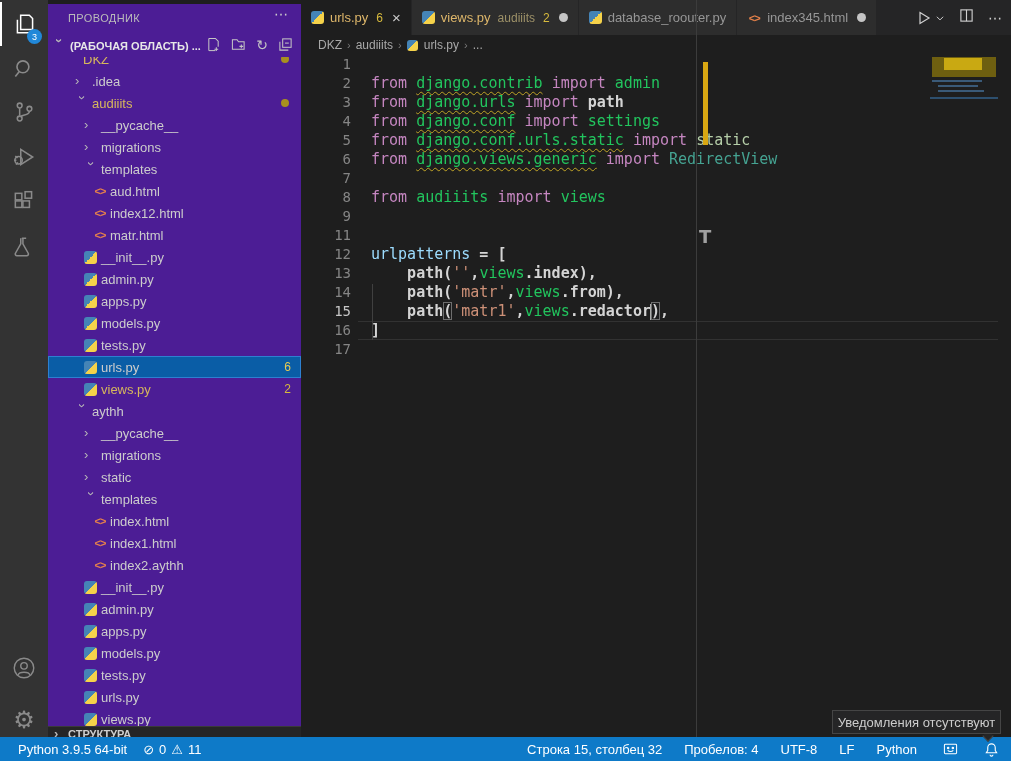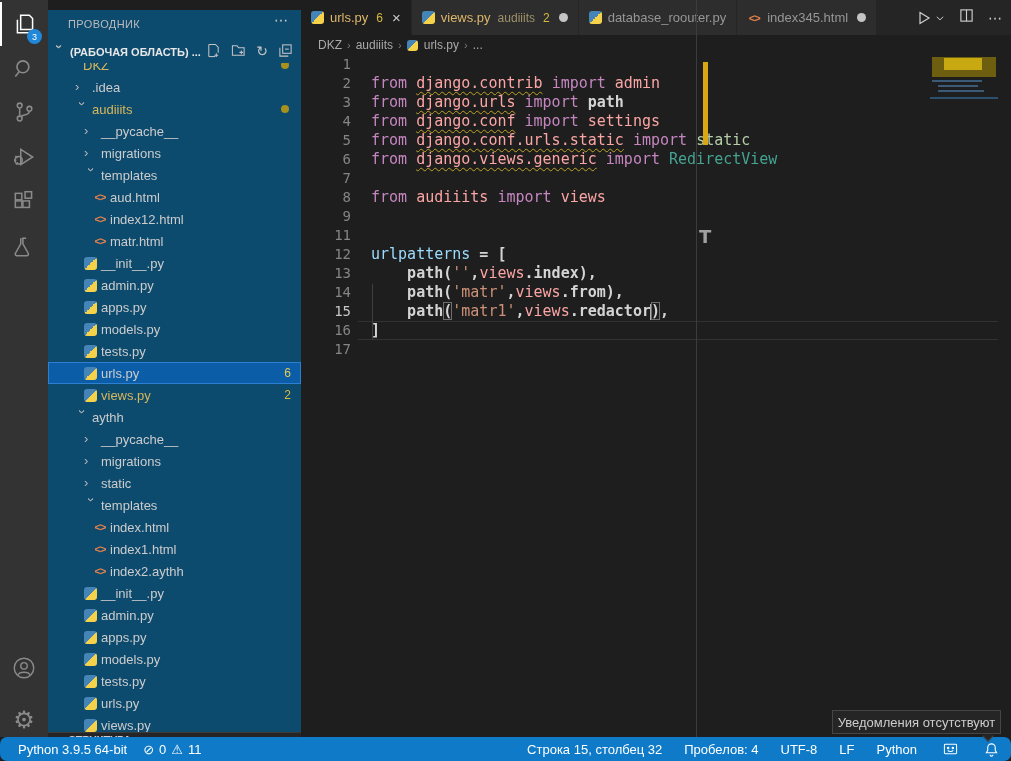--- a/index.html
+++ b/index.html
@@ -11,21 +11,21 @@
   #activitybar { position:absolute; left:0; top:0; width:48px; height:737px; background:#333333; z-index:5; }
   .act-item { position:absolute; left:0; width:48px; height:44px; display:flex; align-items:center; justify-content:center; color:#858585; }
   .act-item svg { stroke:#8a8a8a; }
   .act-item.active svg { stroke:#ffffff; }
   .act-item.active { border-left:2px solid #ffffff; }
   .act-badge { position:absolute; right:6px; bottom:2px; background:#2188d9; color:#fff; font-size:9px;
     width:15px; height:15px; border-radius:50%; display:flex; align-items:center; justify-content:center; }
   .gear-glyph { font-size:24px; color:#8a8a8a; }
 
   
-  #sidebar { position:absolute; left:48px; top:10px; width:253px; height:737px; background:#0c4a6e; color:#cccccc; overflow:hidden; }
+  #sidebar { position:absolute; left:48px; top:4px; width:253px; height:737px; background:#4c1d95; color:#cccccc; overflow:hidden; }
   #sidebar-title { position:absolute; left:20px; top:8px; font-size:11px; letter-spacing:.4px; color:#bbbbbb; }
   #sidebar-more { position:absolute; right:12px; top:2px; color:#cccccc; font-size:14px; letter-spacing:1px; }
   #ws-header { position:absolute; left:0; top:31px; width:253px; height:22px; display:flex; align-items:center; font-weight:bold; font-size:11px; color:#e7e7e7; }
   #ws-header .tw { margin:0 4px 0 4px; }
   #ws-actions { position:absolute; right:8px; top:33px; display:flex; gap:10px; }
   #ws-actions span { color:#c5c5c5; }
   #ws-actions svg { stroke:#c5c5c5; }
 
   #file-tree { position:absolute; left:0; top:53px; width:253px; height:669px; overflow:hidden; }
   .trow { position:relative; height:22px; display:flex; align-items:center; font-size:13px; color:#cccccc; cursor:pointer; }
@@ -63,21 +63,21 @@
   #breadcrumb { position:absolute; left:17px; top:35px; height:20px; display:flex; align-items:center; font-size:12px; color:#a9a9a9; gap:5px; }
   #breadcrumb .sep { color:#7b7b7b; font-size:11px; }
   #breadcrumb .ficon.py { width:11px; height:11px; }
 
   
   #code-area { position:absolute; left:0; top:55px; width:710px; height:682px; font-family:"DejaVu Sans Mono", monospace; font-size:15px; }
   .cline { position:relative; height:19px; line-height:19px; white-space:pre; }
   .lnum { position:absolute; left:0; width:50px; text-align:right; color:#858585; font-size:14px; }
   .cline.cur .lnum { color:#c6c6c6; }
   .ltext { position:absolute; left:70px; }
-  .kw { color:#c586c0; } .mod { color:#fca5a5; } .dim { color:#45a392; }
+  .kw { color:#c586c0; } .mod { color:#22c55e; } .dim { color:#45a392; }
   .txt { color:#d4d4d4;font-weight:bold; } .str { color:#ce9178; } .var { color:#9cdcfe; } .grn { color:#b5cea8; }
   .sq { text-decoration:underline wavy #bfa326 1px; text-underline-offset:3px; }
   .bkt { outline:1px solid #6e6e6e; outline-offset:-1px; }
   .caret { display:inline-block; width:2px; height:16px; background:#aeafad; vertical-align:middle; margin:0 -1px; }
   #cur-line-box { position:absolute; left:57px; top:266px; width:640px; height:19px; border-top:1px solid #323232; border-bottom:1px solid #323232; pointer-events:none; }
   #indent-guide { position:absolute; left:71px; top:229px; width:1px; height:56px; background:#404040; }
 
   
   #minimap { position:absolute; left:629px; top:55px; width:68px; height:682px; }
   .mm-yellow { position:absolute; left:2px; top:2px; width:64px; height:20px; background:#6e5f10; }
@@ -85,21 +85,21 @@
   .mm-blue1 { position:absolute; left:2px; top:25px; width:50px; height:2px; background:#3a5a78; }
   .mm-blue2 { position:absolute; left:8px; top:30px; width:40px; height:2px; background:#3a5a78; }
   .mm-blue3 { position:absolute; left:8px; top:35px; width:46px; height:2px; background:#3a5a78; }
   .mm-hline { position:absolute; left:0; top:42px; width:68px; height:2px; background:#2d4f6e; }
   #overview-ruler { position:absolute; left:696px; top:0; width:14px; height:737px; border-left:1px solid #3c3c3c; }
   #ov-warn { position:absolute; left:703px; top:62px; width:5px; height:83px; background:#d9a712; }
   #ov-t { position:absolute; left:699px; top:228px; width:12px; height:18px; color:#a0a0a0; font-size:18px; font-weight:bold; font-family:"DejaVu Sans", sans-serif; line-height:18px; }
 
   
   #statusbar { position:absolute; left:0; top:737px; width:1011px; height:24px; background:#0e7ac8; color:#ffffff;
-    display:flex; align-items:center; font-size:13px; z-index:10;border-radius:7px; }
+    display:flex; align-items:center; font-size:13px; z-index:10; }
   #status-left { display:flex; align-items:center; gap:16px; margin-left:18px; }
   #status-right { margin-left:auto; display:flex; align-items:center; gap:26px; margin-right:12px; }
   .st-item { display:flex; align-items:center; gap:5px; cursor:pointer; white-space:nowrap; }
   .st-icon { font-size:13px; }
   #bell-icon svg { stroke:#ffffff; }
 
   
   #notify-tooltip { position:absolute; left:832px; top:710px; width:169px; height:24px; background:#252526;
     border:1px solid #454545; color:#cccccc; font-size:13px; display:flex; align-items:center; justify-content:center; z-index:20; }
   #notify-tooltip-caret { position:absolute; left:984px; top:732px; width:8px; height:8px; background:#252526;

